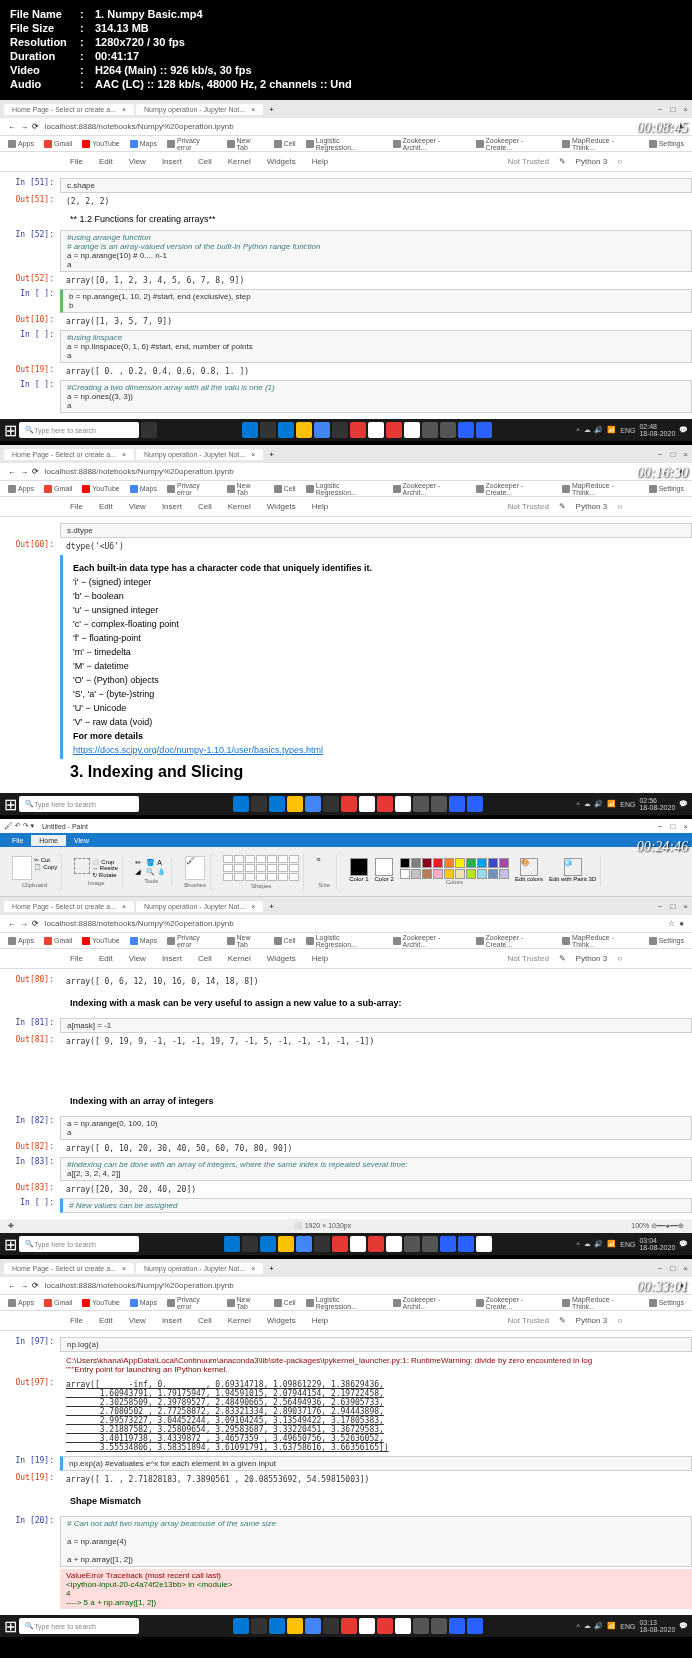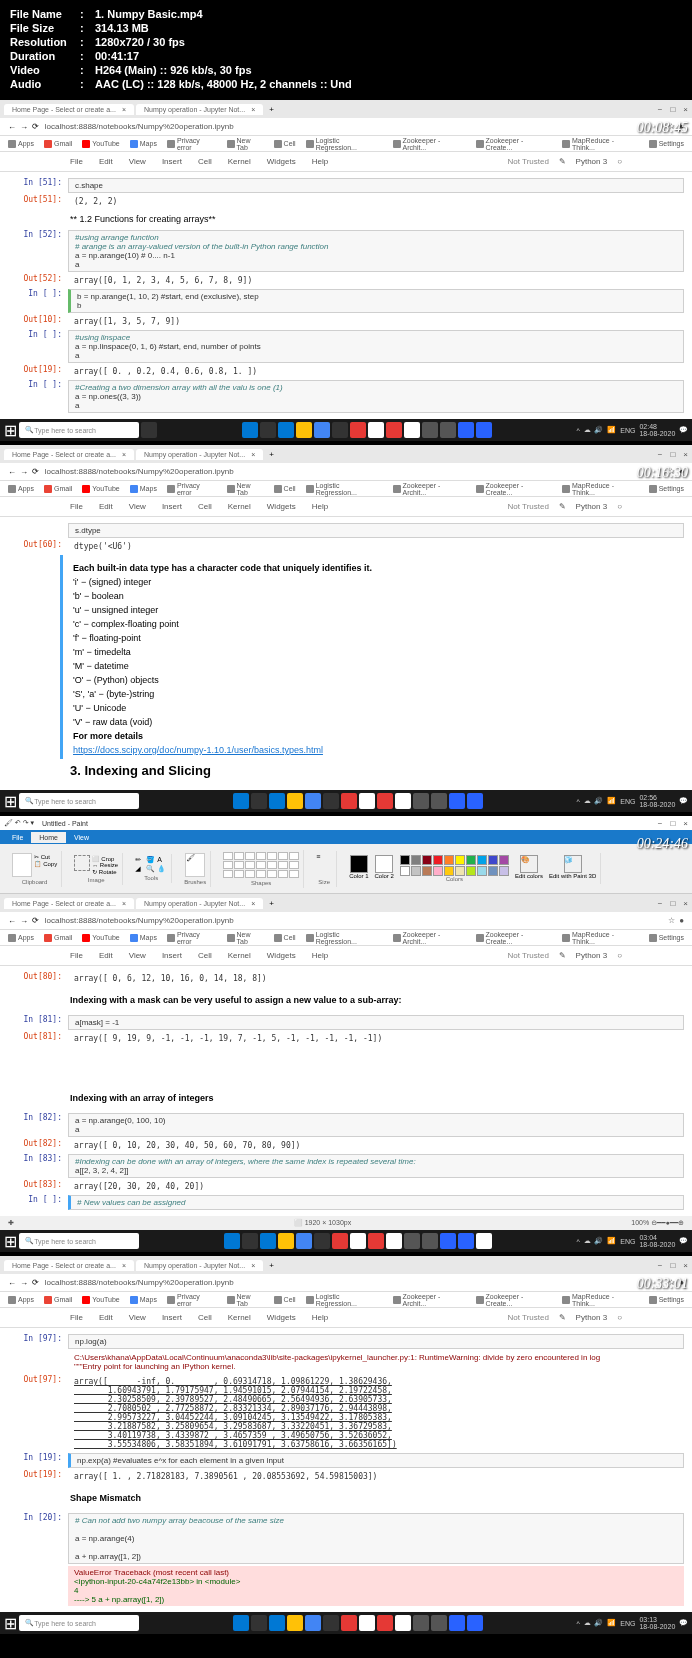--- a/index.html
+++ b/index.html
@@ -17,30 +17,30 @@
 .addr-input { flex: 1; color: #555; margin-left: 6px; }
 .addr-icons { display: flex; gap: 4px; color: #555; }
 .bookmarks { background: #fff; height: 16px; display: flex; align-items: center; padding: 0 8px; gap: 10px; font-size: 7px; color: #555; border-bottom: 1px solid #ddd; }
 .bookmark-item { display: flex; align-items: center; gap: 2px; }
 .bm-icon { width: 8px; height: 8px; background: #888; border-radius: 1px; }
 .jupyter-bar { background: #fff; height: 20px; display: flex; align-items: center; padding: 0 70px; gap: 16px; font-size: 8px; color: #555; border-bottom: 1px solid #ddd; }
 .jupyter-right { margin-left: auto; display: flex; gap: 10px; align-items: center; }
 .not-trusted { color: #888; }
 .python-badge { color: #555; }
 .notebook { background: #fff; padding: 4px 0; font-size: 8px; }
-.cell { display: flex; margin: 2px 8px; justify-content: flex-end; }
+.cell { display: flex; margin: 2px 0; justify-content: flex-end; }
 .cell-prompt { width: 60px; text-align: right; padding-right: 6px; color: #303F9F; font-family: monospace; font-size: 8px; }
 .cell-prompt.out { color: #D84315; }
 .cell-content { flex: 1; padding: 2px 6px; font-family: monospace; font-size: 8px; color: #333; }
 .cell-input { border: 1px solid #cfcfcf; background: #f7f7f7; }
 .cell-input.active { border-left: 3px solid #42A5F5; }
 .cell-input.green { border-left: 3px solid #66BB6A; }
 .code-comment { color: #408080; font-style: italic; }
 .markdown-cell { padding: 4px 70px; font-size: 9px; }
-.markdown-cell h3 { font-size: 13px; font-weight: bold; margin-bottom: 4px; }
+.markdown-cell h3 { font-size: 16px; font-weight: bold; margin-bottom: 4px; }
 .markdown-cell a { color: #1976D2; text-decoration: underline; }
 .markdown-cell p { margin: 4px 0; }
 .taskbar { background: #1a1a1a; height: 22px; display: flex; align-items: center; padding: 0 4px; gap: 2px; }
 .tb-search { background: #fff; height: 16px; width: 120px; display: flex; align-items: center; padding: 0 6px; font-size: 7px; color: #888; border-radius: 2px; }
 .tb-icon { width: 16px; height: 16px; background: #333; border-radius: 2px; }
 .tb-right { margin-left: auto; display: flex; align-items: center; gap: 4px; font-size: 7px; color: #ccc; }
 .timestamp { position: absolute; top: 20px; right: 4px; font-size: 14px; font-style: italic; color: #fff; text-shadow: 1px 1px 2px #000; font-family: serif; }
 .paint-ribbon { background: #f0f0f0; height: 50px; display: flex; align-items: center; padding: 0 8px; gap: 8px; border-bottom: 1px solid #ccc; font-size: 7px; }
 .ribbon-group { display: flex; flex-direction: column; align-items: center; gap: 2px; padding: 2px 4px; border-right: 1px solid #ddd; }
 .ribbon-label { font-size: 6px; color: #666; }

